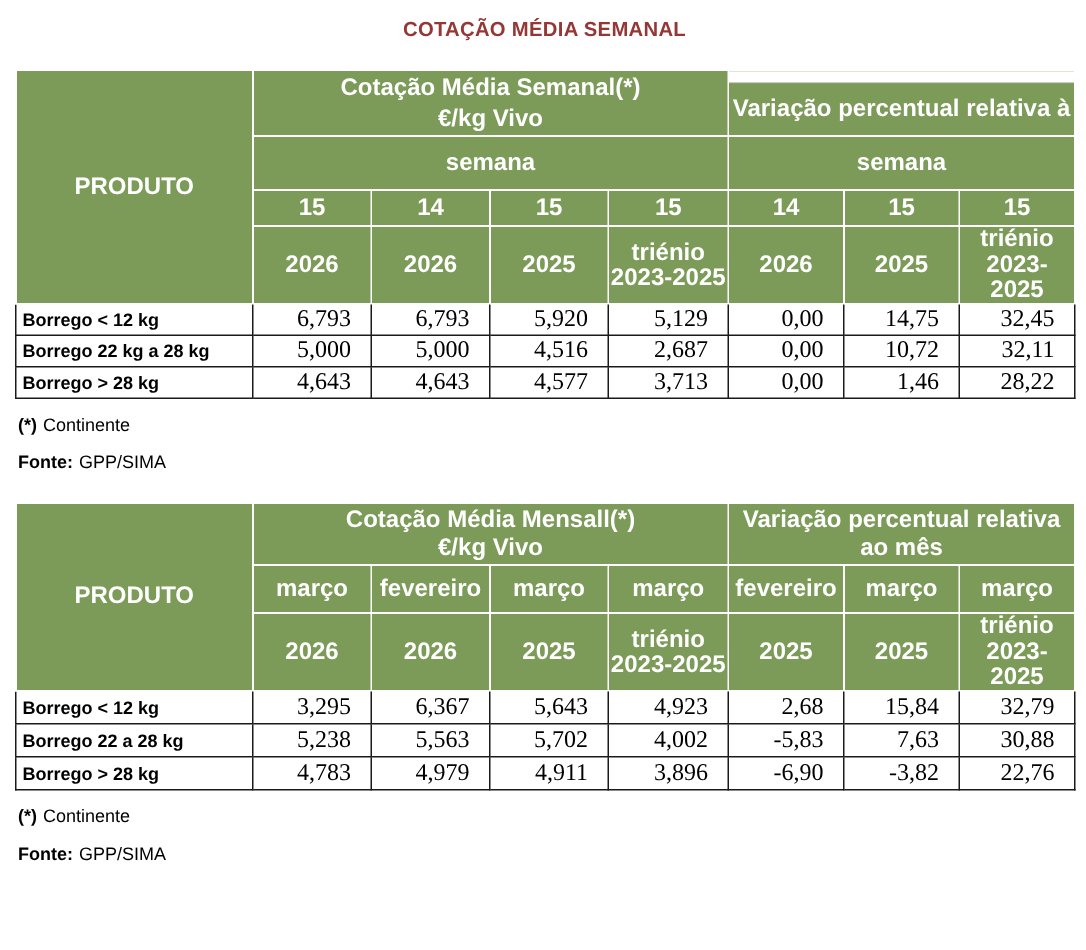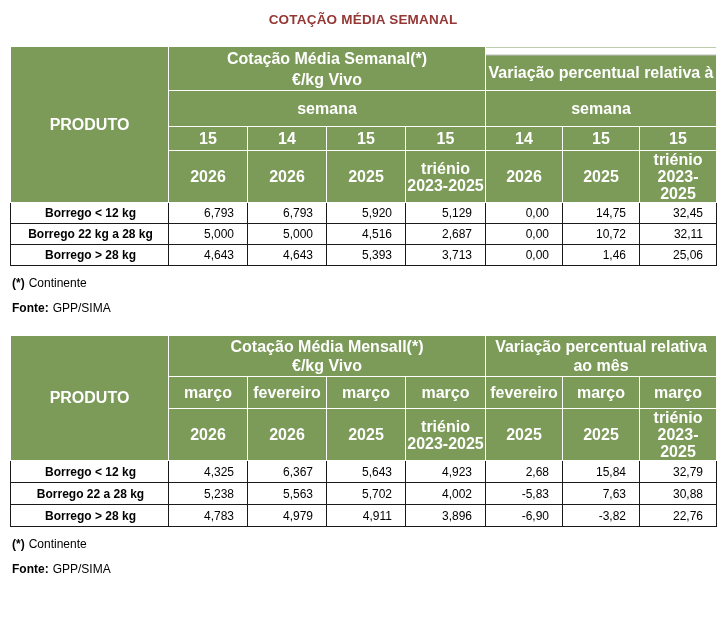--- a/index.html
+++ b/index.html
@@ -39,27 +39,27 @@
     background:linear-gradient(to bottom,#ffffff 0px,#ffffff 7px,#bfbfbf 7px,#bfbfbf 8px,var(--green) 8px);
     padding-top:8px;
   }
   tr.period-label-row td{height:36px;}
   tr.periods-row td{height:24px;}
   tr.years-row td{height:42px;white-space:pre-line;line-height:17px;}
   tr.years-row-t2 td{height:41px;}
   tr.months-row td{height:32px;margin-top:33px;}
   td.product{
     border:1px solid var(--grid-dark);
-    font-weight:bold;font-size:12px;text-align:center;
+    font-weight:bold;font-size:12px;text-align:left;
     padding:0 2px 0 4px;background:#fff;vertical-align:middle;
   }
   td.val{
     border:1px solid var(--grid-dark);
-    font-size:12px;text-align:right;
-    padding:0 13px 0 0;background:#fff;vertical-align:middle;
+    font-size:16px;text-align:right;
+    padding:0 13px 0 0;background:#fff;vertical-align:middle;font-family:Liberation Serif, serif;
   }
   tr.data-row td{height:21px;}
   tr.data-row-t2 td{height:22px;}
   .footnote{font-size:12px;margin:10px 0 0 2px;line-height:15px;}
   .footnote .b{font-weight:bold;}
   .footnote span{display:inline-block;}
   .footnote .txt{margin-left:4px;}
 </style>
 </head>
 <body>
@@ -129,25 +129,25 @@
         <td class="val">4,516</td>
         <td class="val">2,687</td>
         <td class="val">0,00</td>
         <td class="val">10,72</td>
         <td class="val">32,11</td>
       </tr>
       <tr class="data-row">
         <td class="product">Borrego &gt; 28 kg</td>
         <td class="val">4,643</td>
         <td class="val">4,643</td>
-        <td class="val">5,393</td>
+        <td class="val">4,577</td>
         <td class="val">3,713</td>
         <td class="val">0,00</td>
         <td class="val">1,46</td>
-        <td class="val">25,06</td>
+        <td class="val">28,22</td>
       </tr>
     </tbody>
   </table>
 
   <div class="footnote">
     <span class="b">(*)</span><span class="txt">Continente</span>
   </div>
   <div class="footnote">
     <span class="b">Fonte:</span><span class="txt">GPP/SIMA</span>
   </div>
@@ -188,21 +188,21 @@
         <td class="g">2025</td>
         <td class="g">triénio
 2023-2025</td>
         <td class="g">2025</td>
         <td class="g">2025</td>
         <td class="g">triénio
 2023-2025</td>
       </tr>
       <tr class="data-row data-row-t2">
         <td class="product">Borrego &lt; 12 kg</td>
-        <td class="val">4,325</td>
+        <td class="val">3,295</td>
         <td class="val">6,367</td>
         <td class="val">5,643</td>
         <td class="val">4,923</td>
         <td class="val">2,68</td>
         <td class="val">15,84</td>
         <td class="val">32,79</td>
       </tr>
       <tr class="data-row data-row-t2">
         <td class="product">Borrego 22 a 28 kg</td>
         <td class="val">5,238</td>

